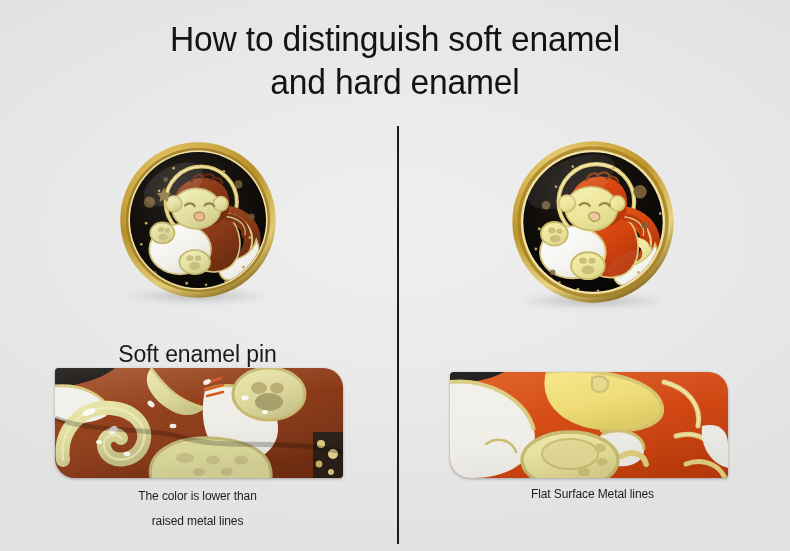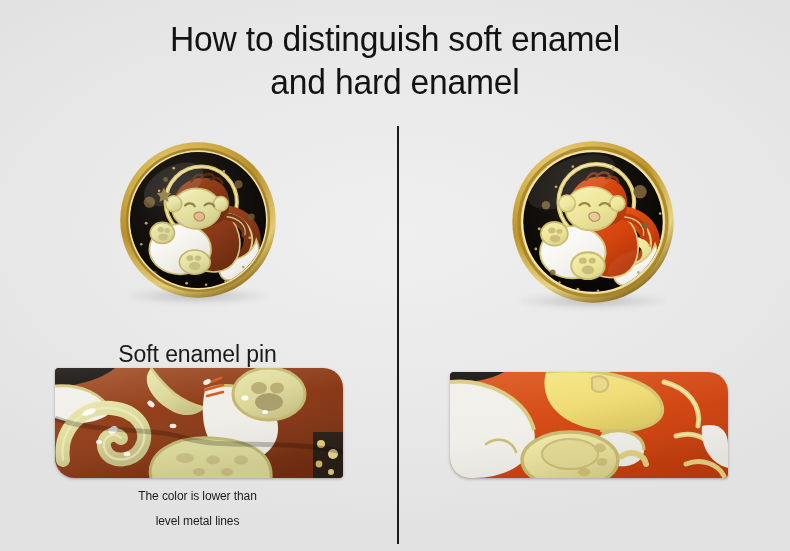--- a/index.html
+++ b/index.html
@@ -361,21 +361,21 @@
             <stop offset="0%" stop-color="#ffffff" stop-opacity="0.13"></stop>
             <stop offset="45%" stop-color="#ffffff" stop-opacity="0"></stop>
             <stop offset="100%" stop-color="#000000" stop-opacity="0.08"></stop>
           </linearGradient>
         </defs>
       </svg>
     </div>
 
     <div class="detail-caption">
       <span class="cap-line">The color is lower than</span>
-      <span class="cap-line">level metal lines</span>
+      <span class="cap-line">raised metal lines</span>
     </div>
   </div>
 
   <div class="col col-right">
 
     <div class="pin-wrap right">
       <div class="pin-shadow"></div>
       <svg class="pin-svg" viewBox="0 0 200 200">
         <defs>
           <radialGradient id="hGoldRim" cx="36%" cy="24%" r="80%">
@@ -551,16 +551,17 @@
           <linearGradient id="drSheen" x1="0%" y1="0%" x2="25%" y2="100%">
             <stop offset="0%" stop-color="#ffffff" stop-opacity="0.10"></stop>
             <stop offset="50%" stop-color="#ffffff" stop-opacity="0.02"></stop>
             <stop offset="100%" stop-color="#000000" stop-opacity="0.05"></stop>
           </linearGradient>
         </defs>
       </svg>
     </div>
 
     <div class="detail-caption">
+      <span class="cap-line">Flat Surface Metal lines</span>
     </div>
   </div>
 
 </div>
 
 </body></html>

